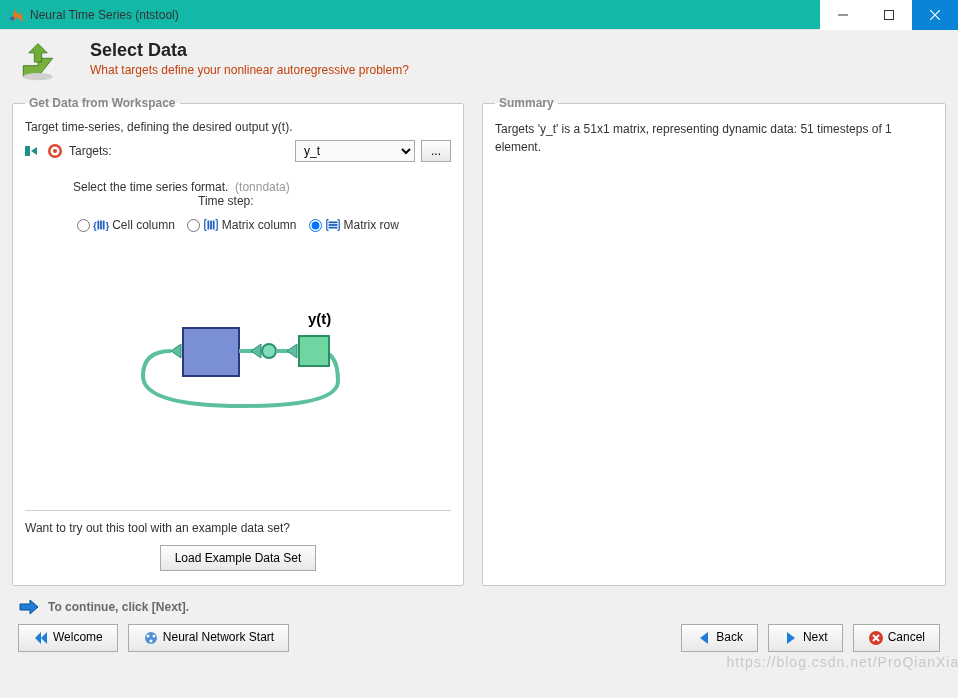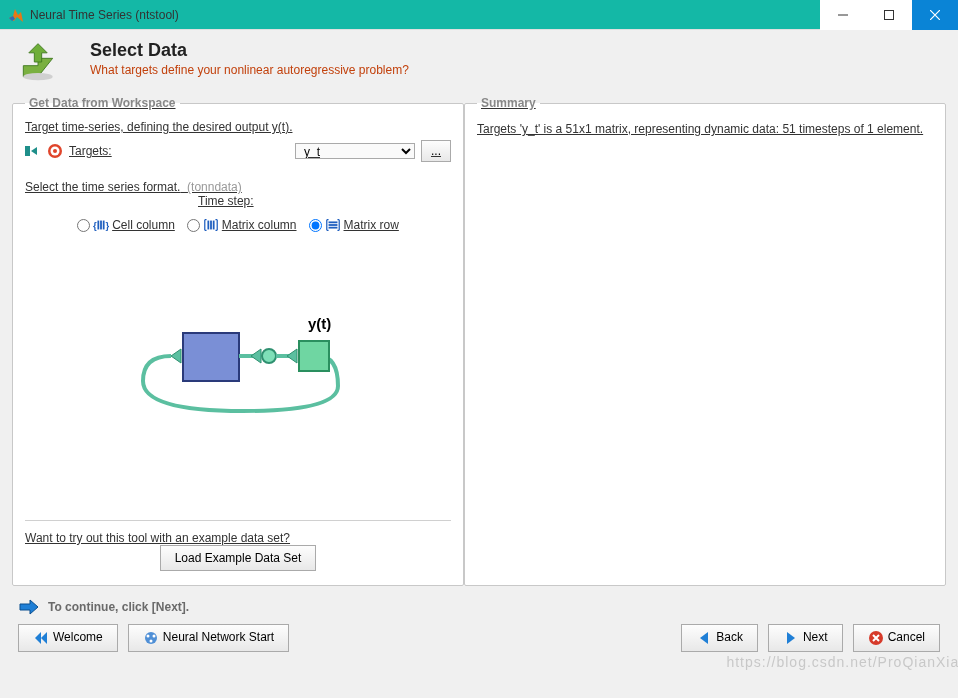--- a/index.html
+++ b/index.html
@@ -24,38 +24,38 @@
 .win-btn.min, .win-btn.max { background: #fff; }
 .content { background: #f0f0f0; padding: 0 12px; }
 .header {
   display: flex; align-items: flex-start;
   padding: 10px 4px 4px 4px;
   gap: 30px;
 }
 .header .big-icon { width: 44px; height: 44px; }
 .header h1 { font-size: 18px; font-weight: bold; color: #222; }
 .header .sub { color: #c2410c; margin-top: 2px; font-size: 12px; }
-.columns { display: flex; margin-top: 8px; text-decoration: underline; }
+.columns { display: flex; gap: 18px; margin-top: 8px; }
 fieldset {
   border: 1px solid #c8c8c8;
   border-radius: 2px;
   background: #fff;
   padding: 10px 12px 14px 12px;
   position: relative;
 }
 fieldset legend {
   color: #888; font-weight: bold; font-size: 12px;
   padding: 0 4px;
 }
 .left { width: 452px; height: 490px; display: flex; flex-direction: column; }
 .right { flex: 1; height: 490px; }
 .row { display: flex; align-items: center; gap: 6px; margin-top: 6px; }
 .row .spacer { flex: 1; }
 select {
-  width: 120px; height: 16px;
+  width: 120px; height: 22px;
   border: 1px solid #aaa; background: #fafafa;
   font-size: 12px; padding: 0 4px;
 }
 .btn-sm {
   height: 22px; min-width: 30px;
   border: 1px solid #aaa;
   background: linear-gradient(#fdfdfd,#e8e8e8);
   cursor: pointer;
   font-size: 12px;
 }
@@ -152,21 +152,21 @@
           <circle cx="8" cy="8" r="2" fill="#e0452b"></circle>
         </svg>
         <span>Targets:</span>
         <div class="spacer"></div>
         <select>
           <option>y_t</option>
         </select>
         <button class="btn-sm">...</button>
       </div>
 
-      <div style="margin-top:18px;">
+      <div style="margin-top:18px;margin-left:48px;">
         <span>Select the time series format.</span>
         &nbsp;<span class="muted-link">(tonndata)</span>
       </div>
 
       <div class="row" style="margin-top:0;flex-direction:column;">
         <span style="width:80px;">Time step:</span>
         <div class="radio-row">
           <label>
             <input type="radio" name="ts" style="">
             <svg class="ricon" viewBox="0 0 18 14">
@@ -220,21 +220,21 @@
 
           <line x1="153" y1="45" x2="172" y2="45" stroke="#5bbfa0" stroke-width="4"></line>
           <path d="M164 45 L174 38 L174 52 Z" fill="#5bbfa0" stroke="#2f9070"></path>
 
           <rect x="176" y="30" width="30" height="30" fill="#6fd6a2" stroke="#2a8f5f" stroke-width="2"></rect>
         </svg>
       </div>
 
       <div class="hr"></div>
       <div>Want to try out this tool with an example data set?</div>
-      <div class="center" style="">
+      <div class="center" style="margin-top:10px;">
         <button class="btn">Load Example Data Set</button>
       </div>
     </fieldset>
 
     <fieldset class="right">
       <legend>Summary</legend>
       <div style="line-height:1.5;">Targets 'y_t' is a 51x1 matrix, representing dynamic data: 51 timesteps of 1 element.</div>
     </fieldset>
   </div>
 

